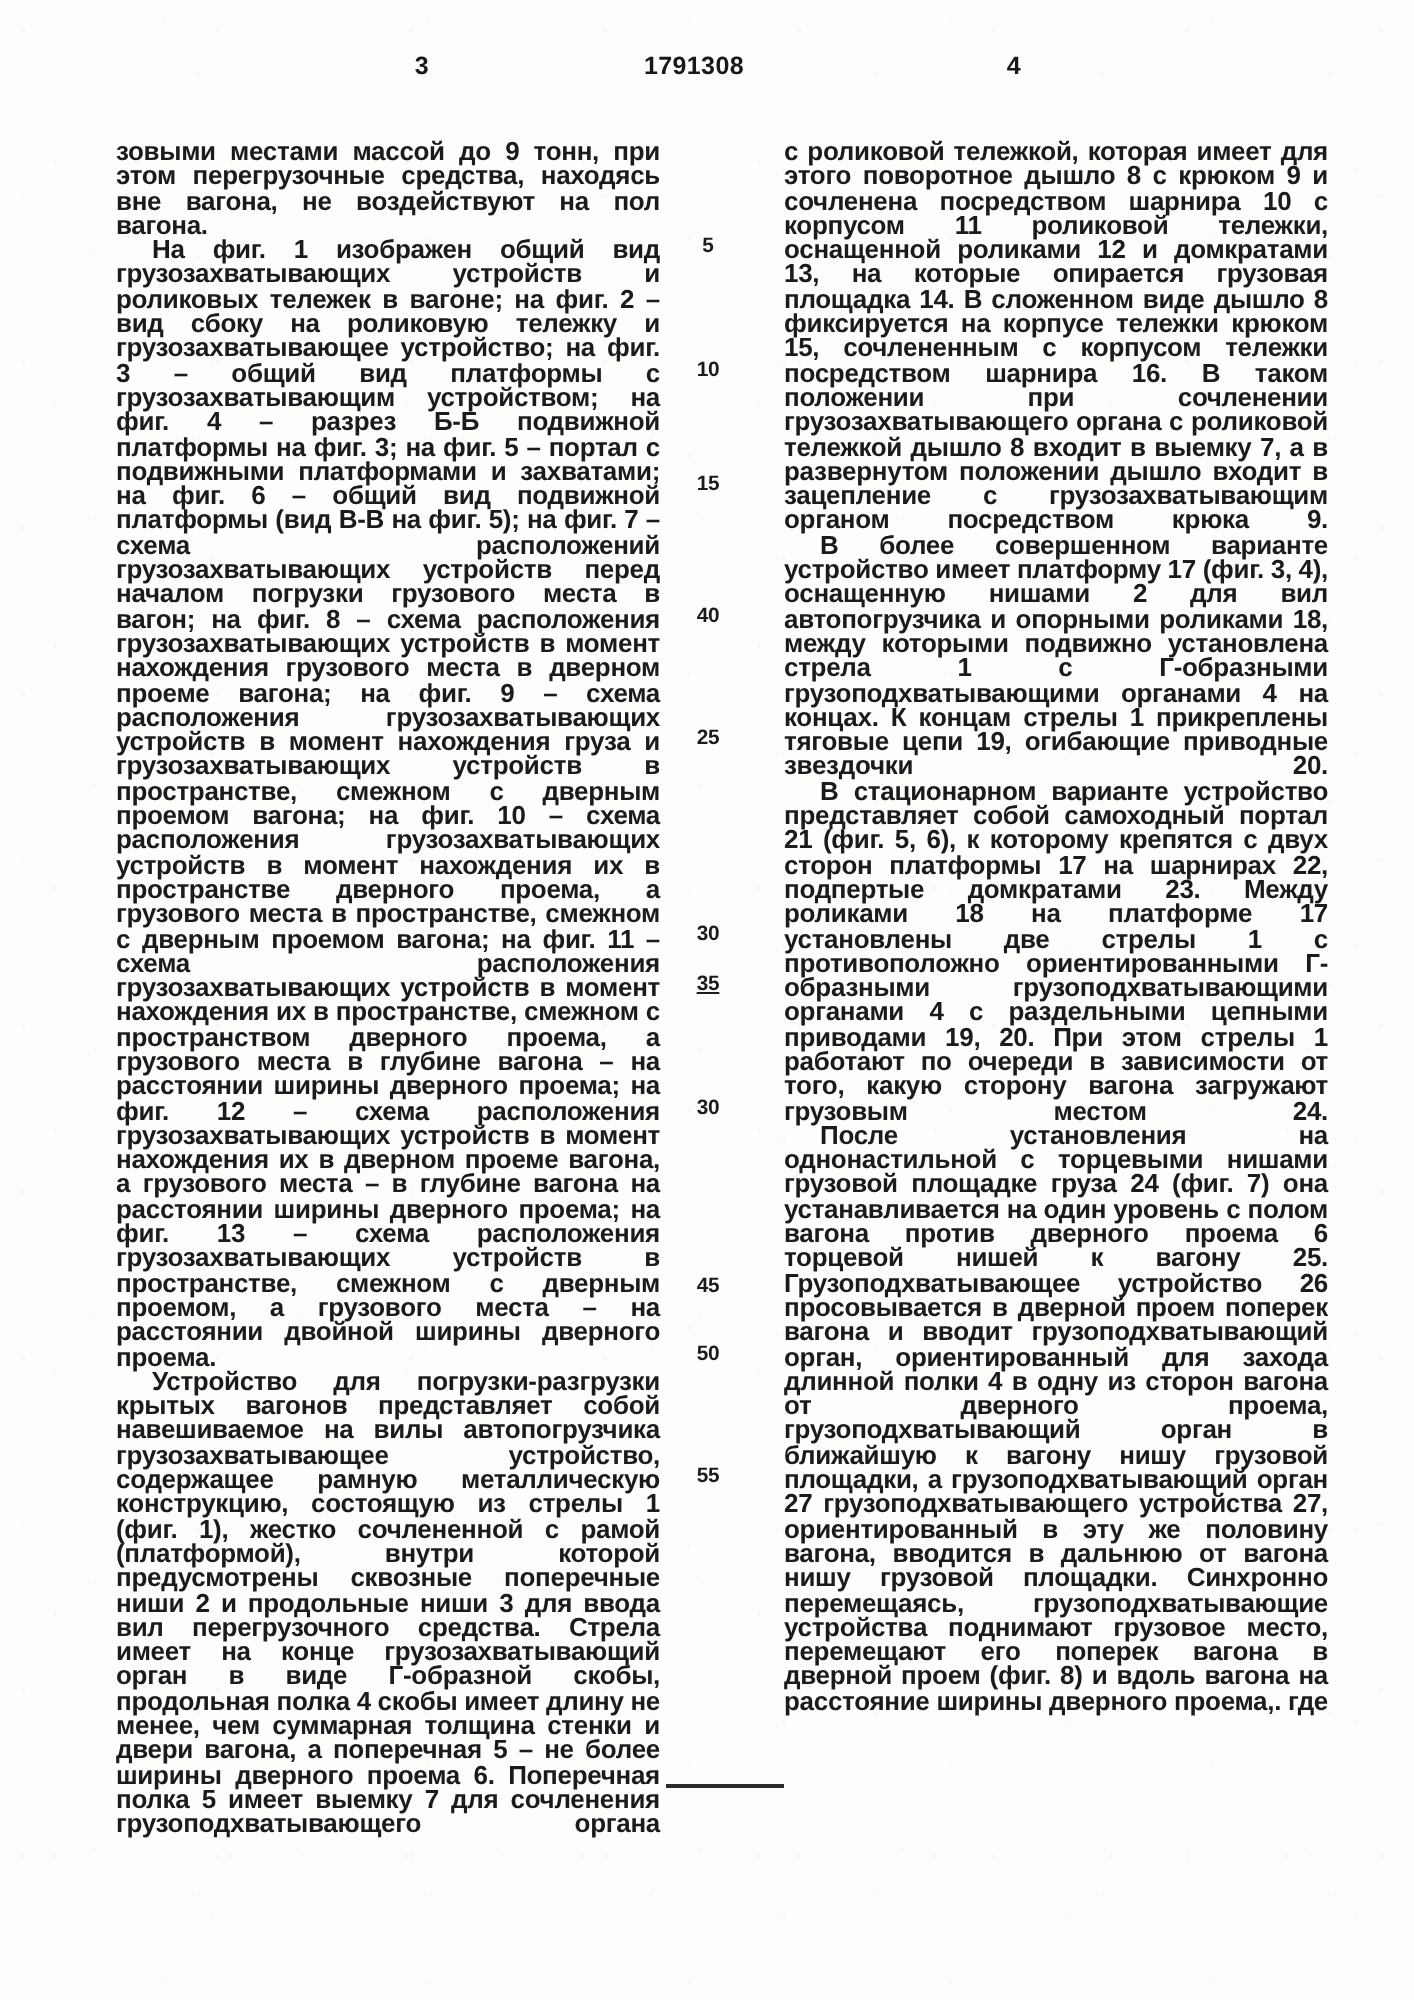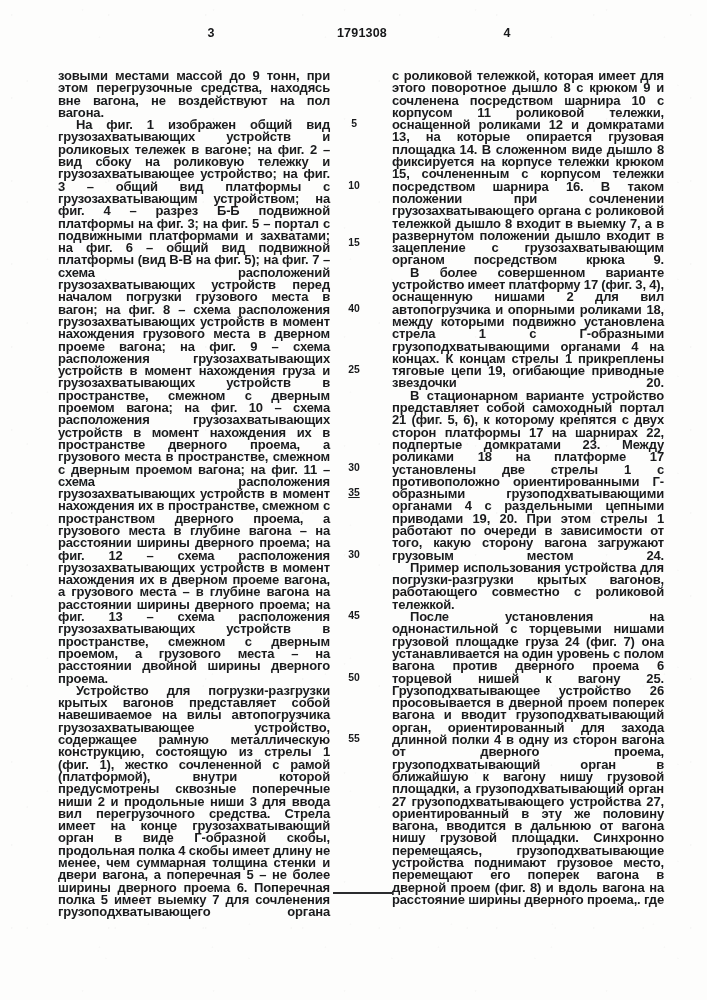--- a/index.html
+++ b/index.html
@@ -44,21 +44,21 @@
     top: 26px;
     left: 0;
     width: 707px;
     height: 18px;
     font-size: 12.5px;
     font-weight: 700;
     letter-spacing: 0.2px;
   }
   .head span { position: absolute; top: 0; }
   .head .pg-left   { left: 196px; width: 30px; text-align: center; }
-  .head .pat-no    { left: 322px; width: 80px; text-align: center; }
+  .head .pat-no    { left: 307px; width: 80px; text-align: center; }
   .head .pg-right  { left: 492px; width: 30px; text-align: center; }
 
   
   .body-area {
     position: absolute;
     top: 57px;
     left: 0;
     width: 707px;
     height: 850px;
   }
@@ -129,35 +129,34 @@
     <div class="col left">
       <p class="flow">зовыми местами массой до 9 тонн, при этом перегрузочные средства, находясь вне вагона, не воздействуют на пол вагона.</p>
       <p class="indent flow">На фиг. 1 изображен общий вид грузозахватывающих устройств и роликовых тележек в вагоне; на фиг. 2 – вид сбоку на роликовую тележку и грузозахватывающее устройство; на фиг. 3 – общий вид платформы с грузозахватывающим устройством; на фиг. 4 – разрез Б-Б подвижной платформы на фиг. 3; на фиг. 5 – портал с подвижными платформами и захватами; на фиг. 6 – общий вид подвижной платформы (вид В-В на фиг. 5); на фиг. 7 – схема расположений грузозахватывающих устройств перед началом погрузки грузового места в вагон; на фиг. 8 – схема расположения грузозахватывающих устройств в момент нахождения грузового места в дверном проеме вагона; на фиг. 9 – схема расположения грузозахватывающих устройств в момент нахождения груза и грузозахватывающих устройств в пространстве, смежном с дверным проемом вагона; на фиг. 10 – схема расположения грузозахватывающих устройств в момент нахождения их в пространстве дверного проема, а грузового места в пространстве, смежном с дверным проемом вагона; на фиг. 11 – схема расположения грузозахватывающих устройств в момент нахождения их в пространстве, смежном с пространством дверного проема, а грузового места в глубине вагона – на расстоянии ширины дверного проема; на фиг. 12 – схема расположения грузозахватывающих устройств в момент нахождения их в дверном проеме вагона, а грузового места – в глубине вагона на расстоянии ширины дверного проема; на фиг. 13 – схема расположения грузозахватывающих устройств в пространстве, смежном с дверным проемом, а грузового места – на расстоянии двойной ширины дверного проема.</p>
       <p class="indent flow">Устройство для погрузки-разгрузки крытых вагонов представляет собой навешиваемое на вилы автопогрузчика грузозахватывающее устройство, содержащее рамную металлическую конструкцию, состоящую из стрелы 1 (фиг. 1), жестко сочлененной с рамой (платформой), внутри которой предусмотрены сквозные поперечные ниши 2 и продольные ниши 3 для ввода вил перегрузочного средства. Стрела имеет на конце грузозахватывающий орган в виде Г-образной скобы, продольная полка 4 скобы имеет длину не менее, чем суммарная толщина стенки и двери вагона, а поперечная 5 – не более ширины дверного проема 6. Поперечная полка 5 имеет выемку 7 для сочленения грузоподхватывающего органа</p>
     </div>
 
     <div class="col right">
       <p class="flow">с роликовой тележкой, которая имеет для этого поворотное дышло 8 с крюком 9 и сочленена посредством шарнира 10 с корпусом 11 роликовой тележки, оснащенной роликами 12 и домкратами 13, на которые опирается грузовая площадка 14. В сложенном виде дышло 8 фиксируется на корпусе тележки крюком 15, сочлененным с корпусом тележки посредством шарнира 16. В таком положении при сочленении грузозахватывающего органа с роликовой тележкой дышло 8 входит в выемку 7, а в развернутом положении дышло входит в зацепление с грузозахватывающим органом посредством крюка 9.</p>
       <p class="indent flow">В более совершенном варианте устройство имеет платформу 17 (фиг. 3, 4), оснащенную нишами 2 для вил автопогрузчика и опорными роликами 18, между которыми подвижно установлена стрела 1 с Г-образными грузоподхватывающими органами 4 на концах. К концам стрелы 1 прикреплены тяговые цепи 19, огибающие приводные звездочки 20.</p>
       <p class="indent flow">В стационарном варианте устройство представляет собой самоходный портал 21 (фиг. 5, 6), к которому крепятся с двух сторон платформы 17 на шарнирах 22, подпертые домкратами 23. Между роликами 18 на платформе 17 установлены две стрелы 1 с противоположно ориентированными Г-образными грузоподхватывающими органами 4 с раздельными цепными приводами 19, 20. При этом стрелы 1 работают по очереди в зависимости от того, какую сторону вагона загружают грузовым местом 24.</p>
-      <p class="indent flow">Пример использования устройства для погрузки-разгрузки крытых вагонов, работающего совместно с роликовой тележкой.</p>
       <p class="indent flow">После установления на однонастильной с торцевыми нишами грузовой площадке груза 24 (фиг. 7) она устанавливается на один уровень с полом вагона против дверного проема 6 торцевой нишей к вагону 25. Грузоподхватывающее устройство 26 просовывается в дверной проем поперек вагона и вводит грузоподхватывающий орган, ориентированный для захода длинной полки 4 в одну из сторон вагона от дверного проема, грузоподхватывающий орган в ближайшую к вагону нишу грузовой площадки, а грузоподхватывающий орган 27 грузоподхватывающего устройства 27, ориентированный в эту же половину вагона, вводится в дальнюю от вагона нишу грузовой площадки. Синхронно перемещаясь, грузоподхватывающие устройства поднимают грузовое место, перемещают его поперек вагона в дверной проем (фиг. 8) и вдоль вагона на расстояние ширины дверного проема,. где</p>
     </div>
 
   </div>
 
   <div class="gutter">
       <div class="lineno" style="top: 61px;">5</div>
       <div class="lineno" style="top: 122.5px;">10</div>
       <div class="lineno" style="top: 180px;">15</div>
       <div class="lineno" style="top: 245.5px;">40</div>
       <div class="lineno" style="top: 307px; text-align: center;">25</div>
       <div class="lineno" style="top: 368.5px; margin-top: 36px;">30</div>
       <div class="lineno" style="top: 430px; text-decoration: underline;">35</div>
       <div class="lineno" style="top: 491.5px;">30</div>
-      <div class="lineno" style="top: 553px;">45</div>
+      <div class="lineno" style="top: 581px;">45</div>
       <div class="lineno" style="top: 614.5px;">50</div>
       <div class="lineno" style="top: 676px;">55</div>
     </div>
 
   <div class="rule"></div>
 
 </div>
 
 </body></html>

